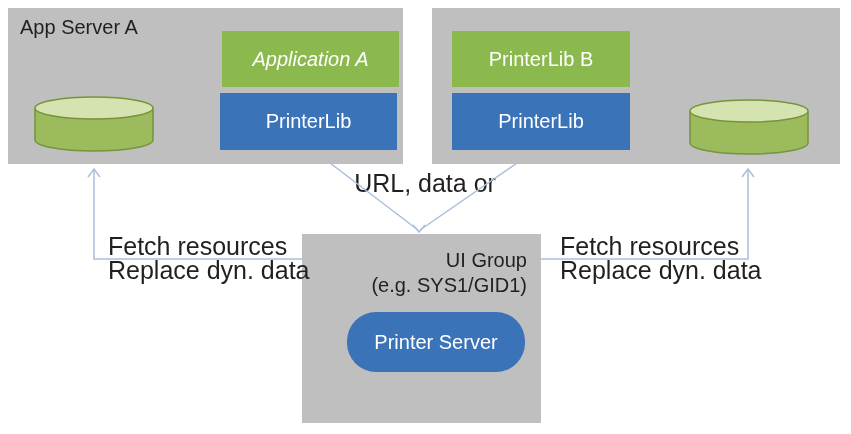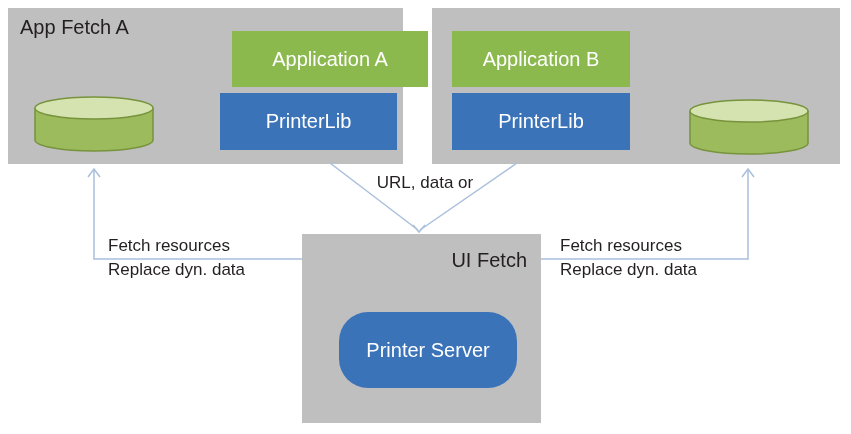--- a/index.html
+++ b/index.html
@@ -35,35 +35,35 @@
     display: flex;
     align-items: center;
     justify-content: center;
     color: var(--text-light, #ffffff);
     font-size: 20px;
     white-space: nowrap;
   }
   .chip.green { background: var(--green, #8cb94e); }
   .chip.blue  { background: var(--blue, #3b73b9); }
 
-  #app-a { left: 224px; top: 23px; width: 196px; height: 56px; }
+  #app-a { left: 214px; top: 23px; width: 177px; height: 56px; font-style: italic; }
   #lib-a { left: 212px; top: 85px; width: 177px; height: 57px; }
   #app-b { left: 20px;  top: 23px; width: 178px; height: 56px; }
   #lib-b { left: 20px;  top: 85px; width: 178px; height: 57px; }
-  #printer-server { left: 37px; top: 78px; width: 178px; height: 76px; border-radius: 29px; }
+  #printer-server { left: 45px; top: 78px; width: 178px; height: 60px; border-radius: 29px; }
 
   .cylinder { position: absolute; }
   #cyl-a { left: 25px;  top: 87px; }
   #cyl-b { left: 256px; top: 90px; }
   .cyl-body { fill: var(--cylinder-body, #9cbb5d); stroke: var(--cylinder-border, #77933c); stroke-width: 1.5; }
   .cyl-top  { fill: var(--cylinder-top, #d5e3b0);  stroke: var(--cylinder-border, #77933c); stroke-width: 1.5; }
 
   .free-label {
     position: absolute;
-    font-size: 17px;
+    font-size: 25px;
     line-height: 24px;
     white-space: nowrap;
   }
   #url-label { left: 330px; top: 171px; width: 190px; text-align: center; }
   #fetch-left  { left: 108px; top: 234px; }
   #fetch-right { left: 560px; top: 234px; }
 
   #connector-overlay {
     position: absolute;
     left: 0; top: 0;
@@ -71,44 +71,45 @@
   }
   .conn { stroke: var(--connector, #a9bfdb); stroke-width: 1.5; fill: none; }
 </style>
 </head>
 <body>
 
 <div class="canvas">
 
   <div class="group" id="group-a">
     <div class="group-title">
-      <div>App Fetch A</div>
+      <div>App Server A</div>
     </div>
     <svg class="cylinder" id="cyl-a" width="122" height="60" viewBox="0 0 122 60">
       <path class="cyl-body" d="M2 14 L2 45 A59 11 0 0 0 120 45 L120 14 Z"></path>
       <ellipse class="cyl-top" cx="61" cy="13" rx="59" ry="11"></ellipse>
     </svg>
     <div class="chip green" id="app-a">Application A</div>
     <div class="chip blue" id="lib-a">PrinterLib</div>
   </div>
 
   <div class="group" id="group-b">
     <div class="group-title">
     </div>
     <svg class="cylinder" id="cyl-b" width="122" height="60" viewBox="0 0 122 60">
       <path class="cyl-body" d="M2 14 L2 45 A59 11 0 0 0 120 45 L120 14 Z"></path>
       <ellipse class="cyl-top" cx="61" cy="13" rx="59" ry="11"></ellipse>
     </svg>
-    <div class="chip green" id="app-b">Application B</div>
+    <div class="chip green" id="app-b">PrinterLib B</div>
     <div class="chip blue" id="lib-b">PrinterLib</div>
   </div>
 
   <div class="group" id="group-ui">
     <div class="group-title">
-      <div>UI Fetch</div>
+      <div>UI Group</div>
+      <div>(e.g. SYS1/GID1)</div>
     </div>
     <div class="chip blue" id="printer-server">Printer Server</div>
   </div>
 
   <div class="free-label" id="url-label">
     <div>URL, data or</div>
   </div>
   <div class="free-label" id="fetch-left">
     <div>Fetch resources</div>
     <div>Replace dyn. data</div>

